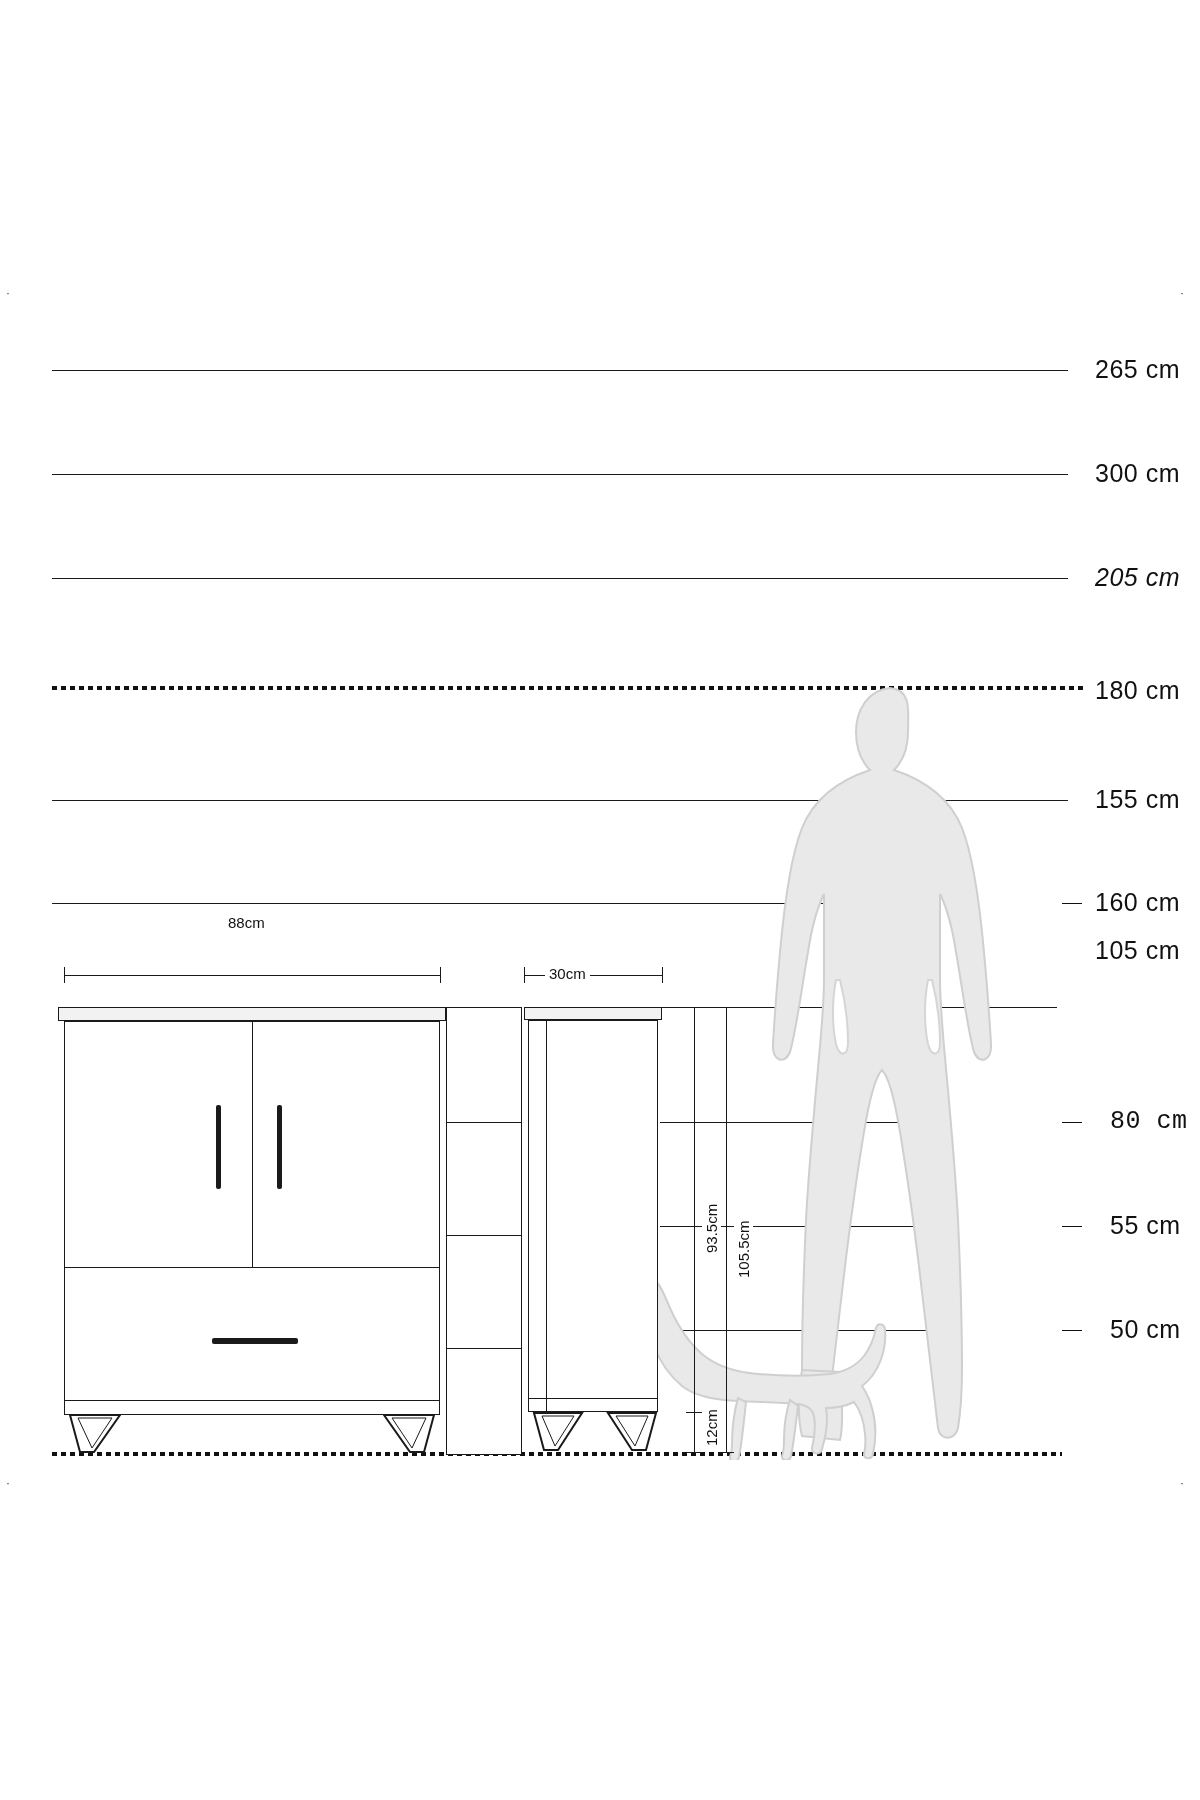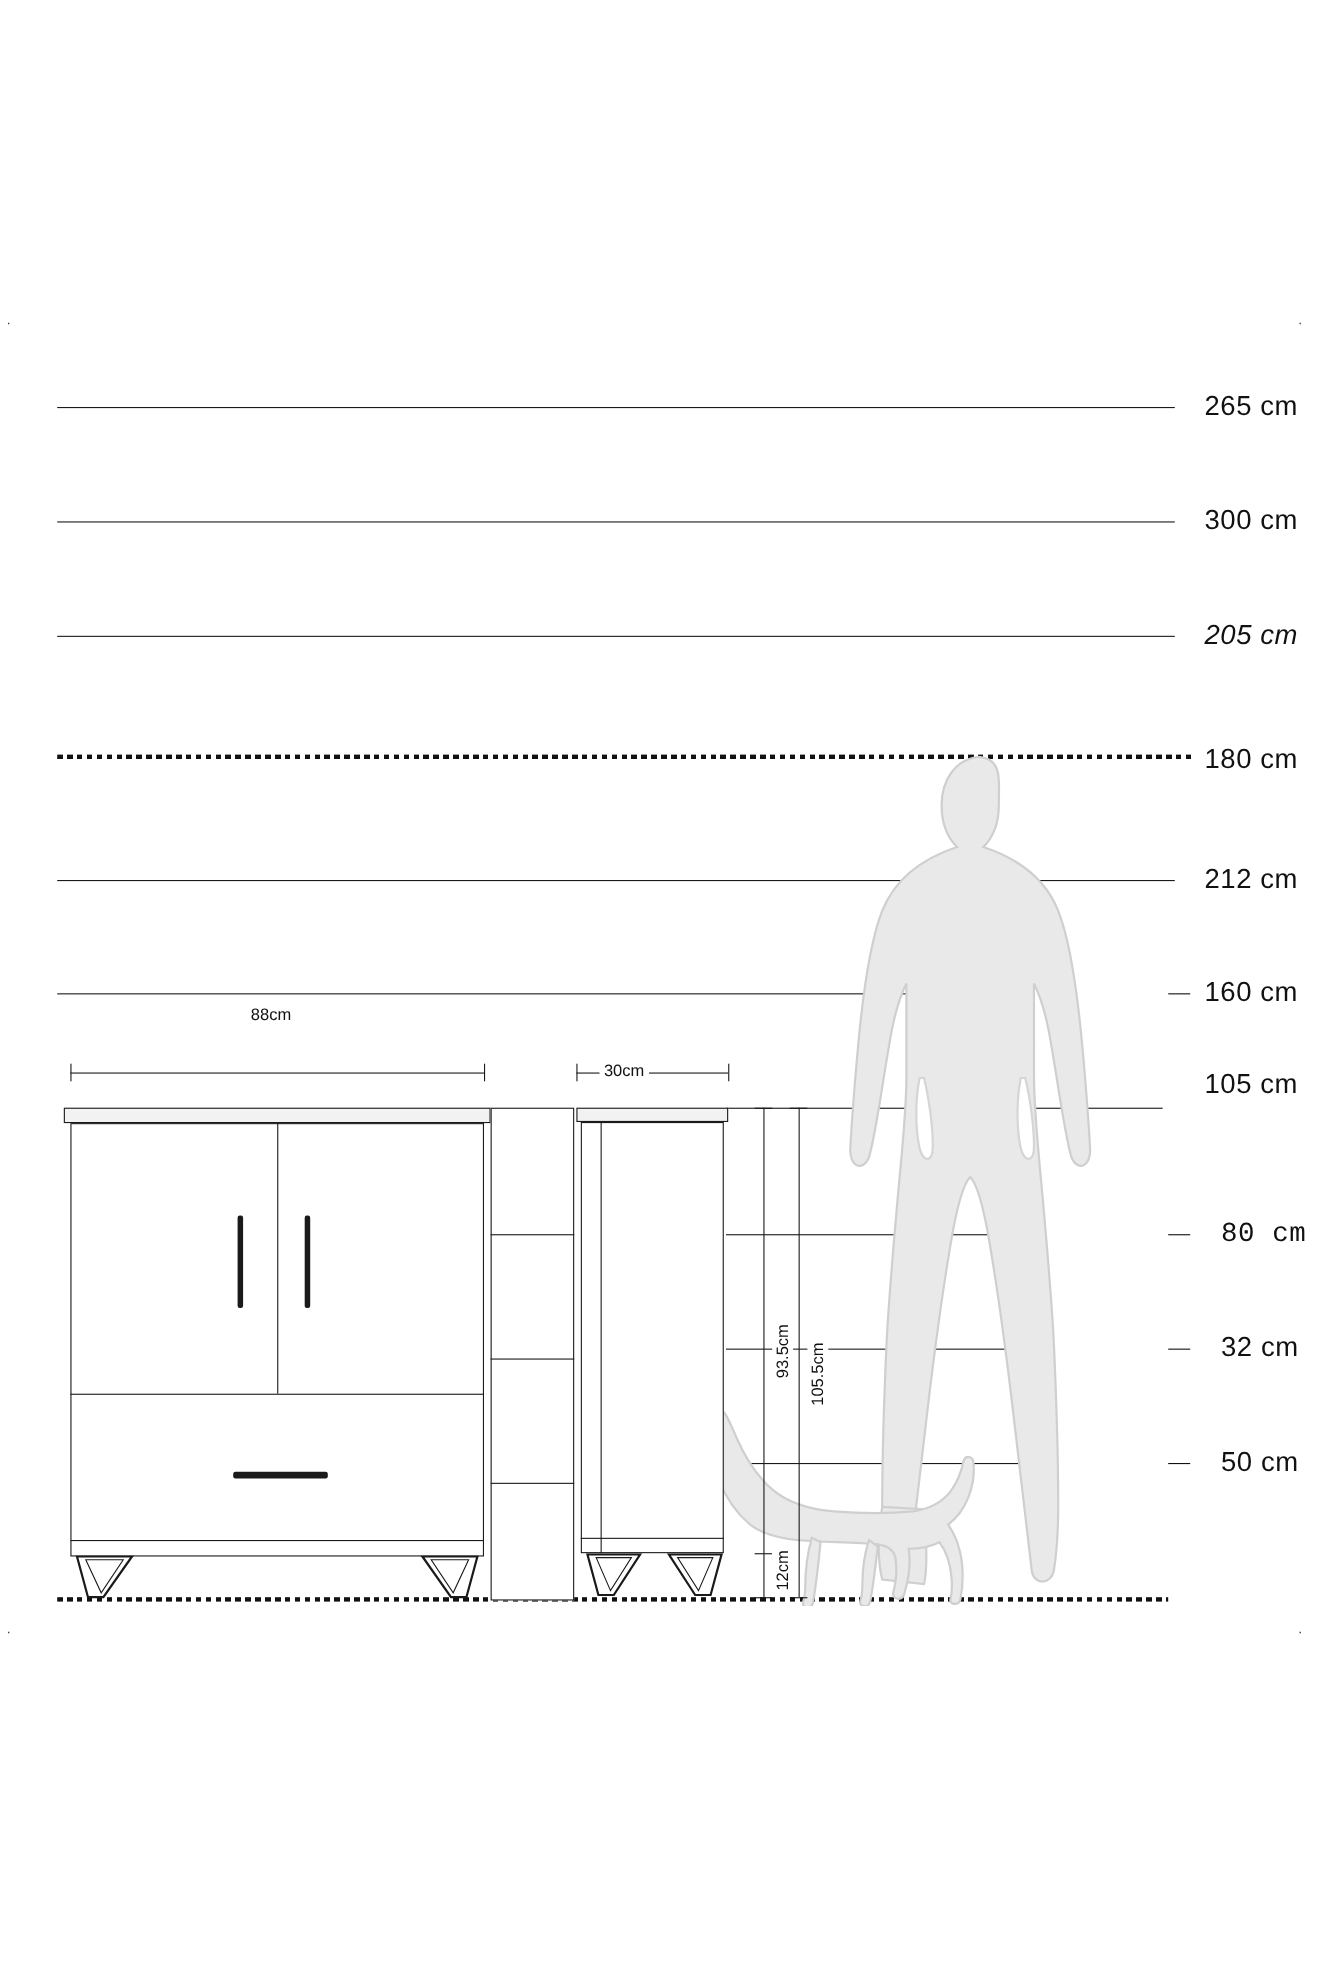--- a/index.html
+++ b/index.html
@@ -154,36 +154,36 @@
   <div class="ruler-line" style="left:52px; top:474px; width:1016px;"></div>
   <div class="ruler-label" style="left:1095px; top:461px;">300 cm</div>
 
   <div class="ruler-line" style="left:52px; top:578px; width:1016px;"></div>
   <div class="ruler-label" style="left:1095px; top:565px;font-style:italic;">205 cm</div>
 
   <div class="dashed-line" style="left:52px; top:686px; width:1035px;"></div>
   <div class="ruler-label" style="left:1095px; top:678px;">180 cm</div>
 
   <div class="ruler-line" style="left:52px; top:800px; width:1016px;"></div>
-  <div class="ruler-label" style="left:1095px; top:787px;">212 cm</div>
+  <div class="ruler-label" style="left:1095px; top:787px;">155 cm</div>
 
   <div class="ruler-line" style="left:52px; top:903px; width:805px;"></div>
   <div class="ruler-tick" style="left:1062px; top:903px;"></div>
   <div class="ruler-label" style="left:1095px; top:890px;">160 cm</div>
 
   <div class="ruler-line" style="left:660px; top:1007px; width:397px;"></div>
-  <div class="ruler-label" style="left:1095px; top:974px;">105 cm</div>
+  <div class="ruler-label" style="left:1095px; top:938px;">105 cm</div>
 
   <div class="ruler-line" style="left:660px; top:1122px; width:280px;"></div>
   <div class="ruler-tick" style="left:1062px; top:1122px;"></div>
   <div class="ruler-label" style="left:1110px; top:1109px;font-family:Liberation Mono, monospace;">80 cm</div>
 
   <div class="ruler-line" style="left:660px; top:1226px; width:280px;"></div>
   <div class="ruler-tick" style="left:1062px; top:1226px;"></div>
-  <div class="ruler-label" style="left:1110px; top:1213px;">32 cm</div>
+  <div class="ruler-label" style="left:1110px; top:1213px;">55 cm</div>
 
   <div class="ruler-line" style="left:660px; top:1330px; width:280px;"></div>
   <div class="ruler-tick" style="left:1062px; top:1330px;"></div>
   <div class="ruler-label" style="left:1110px; top:1317px;">50 cm</div>
 
   <div class="dashed-line" style="left:52px; top:1452px; width:1010px;"></div>
 
   <svg class="silhouette" style="left:740px; top:680px;" width="330" height="780" viewBox="0 0 330 780">
     <path d="M150,8 C128,10 116,30 116,52 C116,70 122,82 130,90
              C100,100 74,118 62,148 C50,178 44,228 40,272

